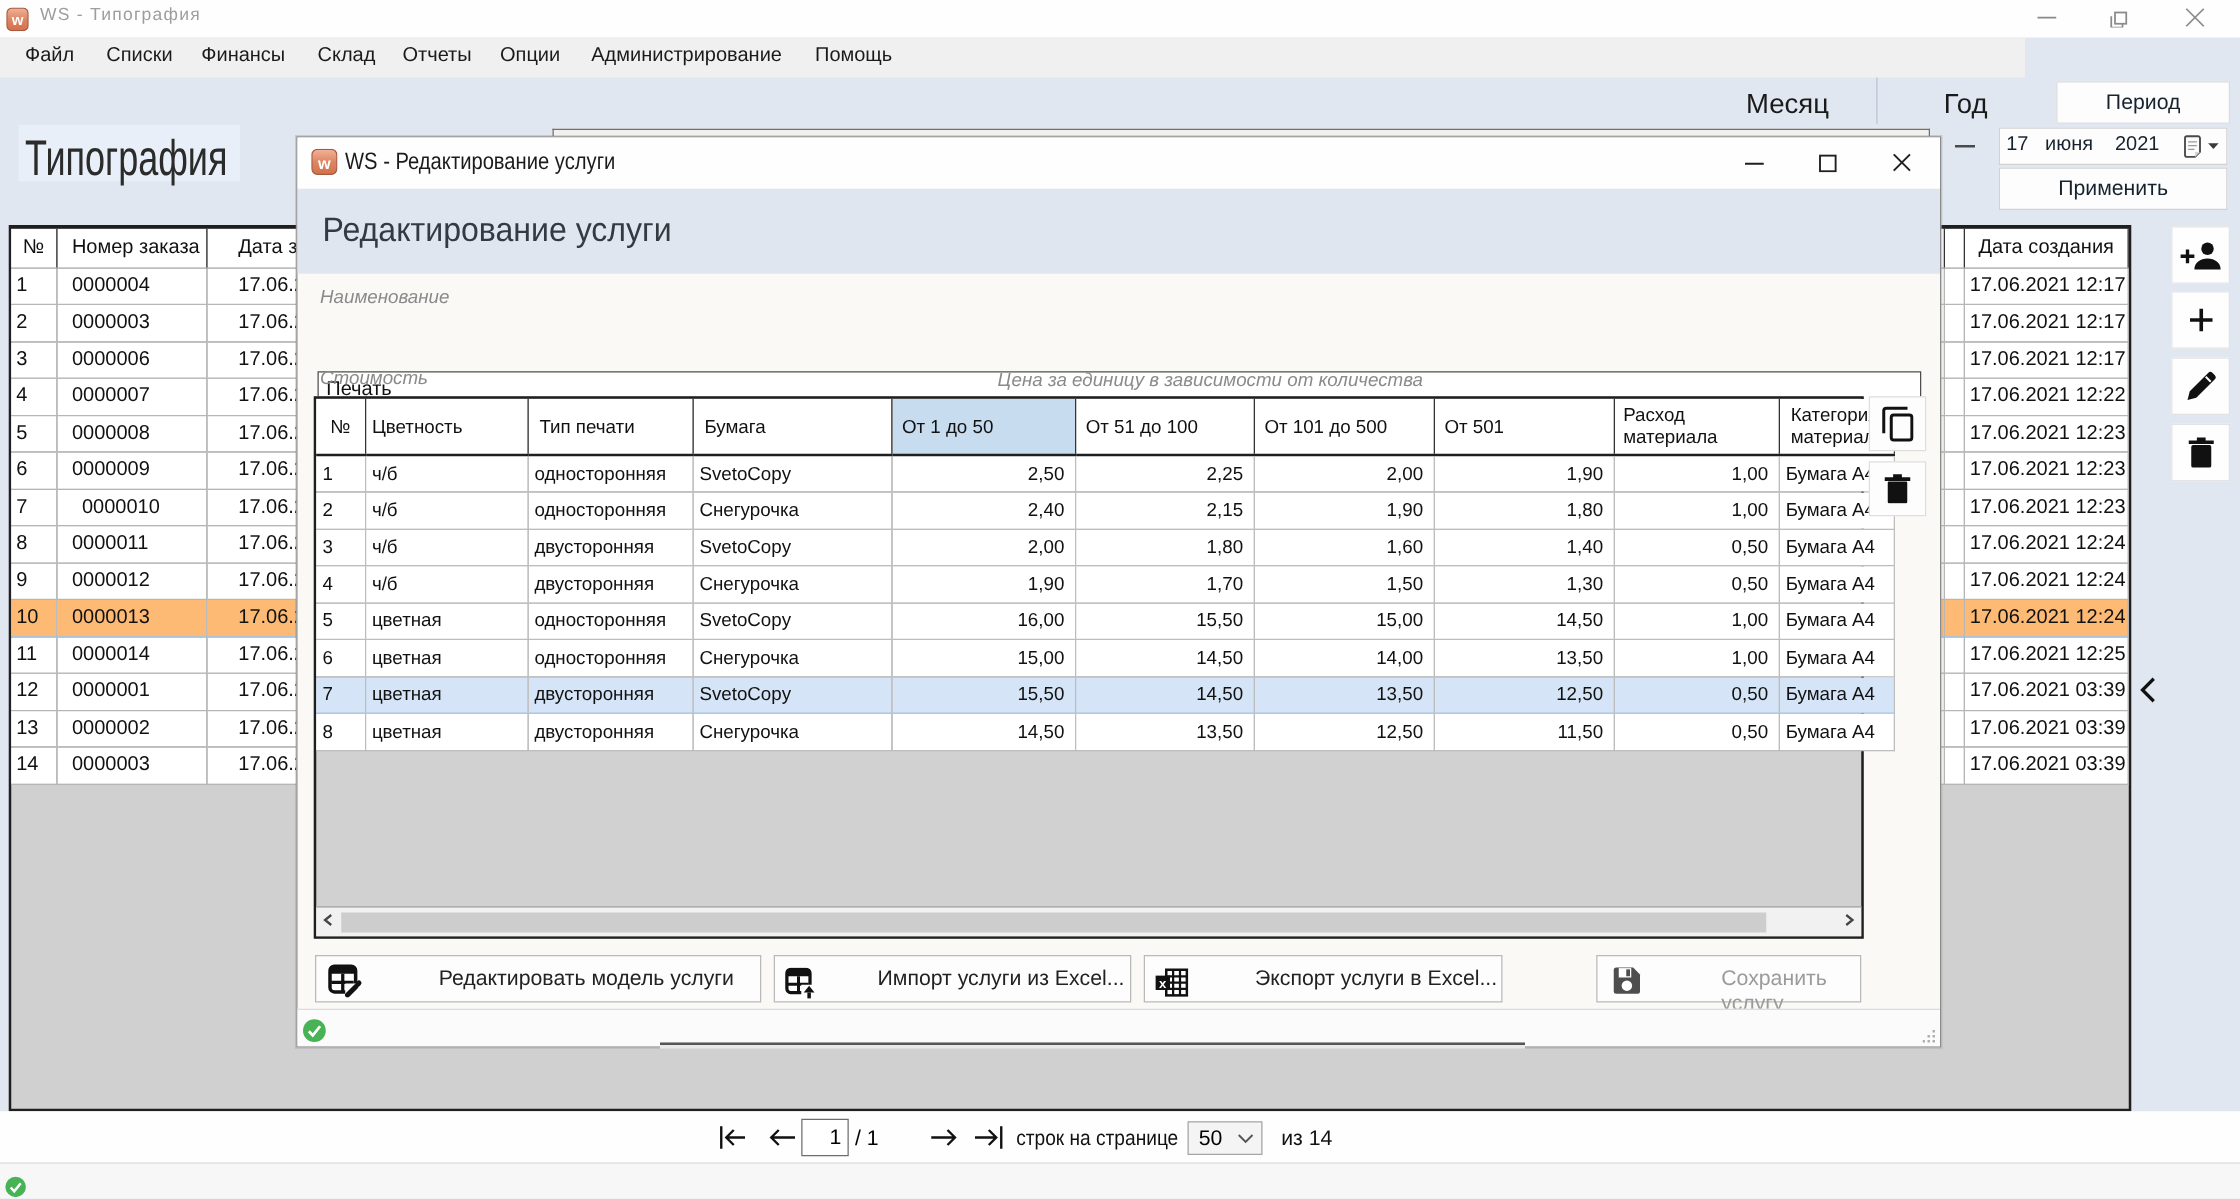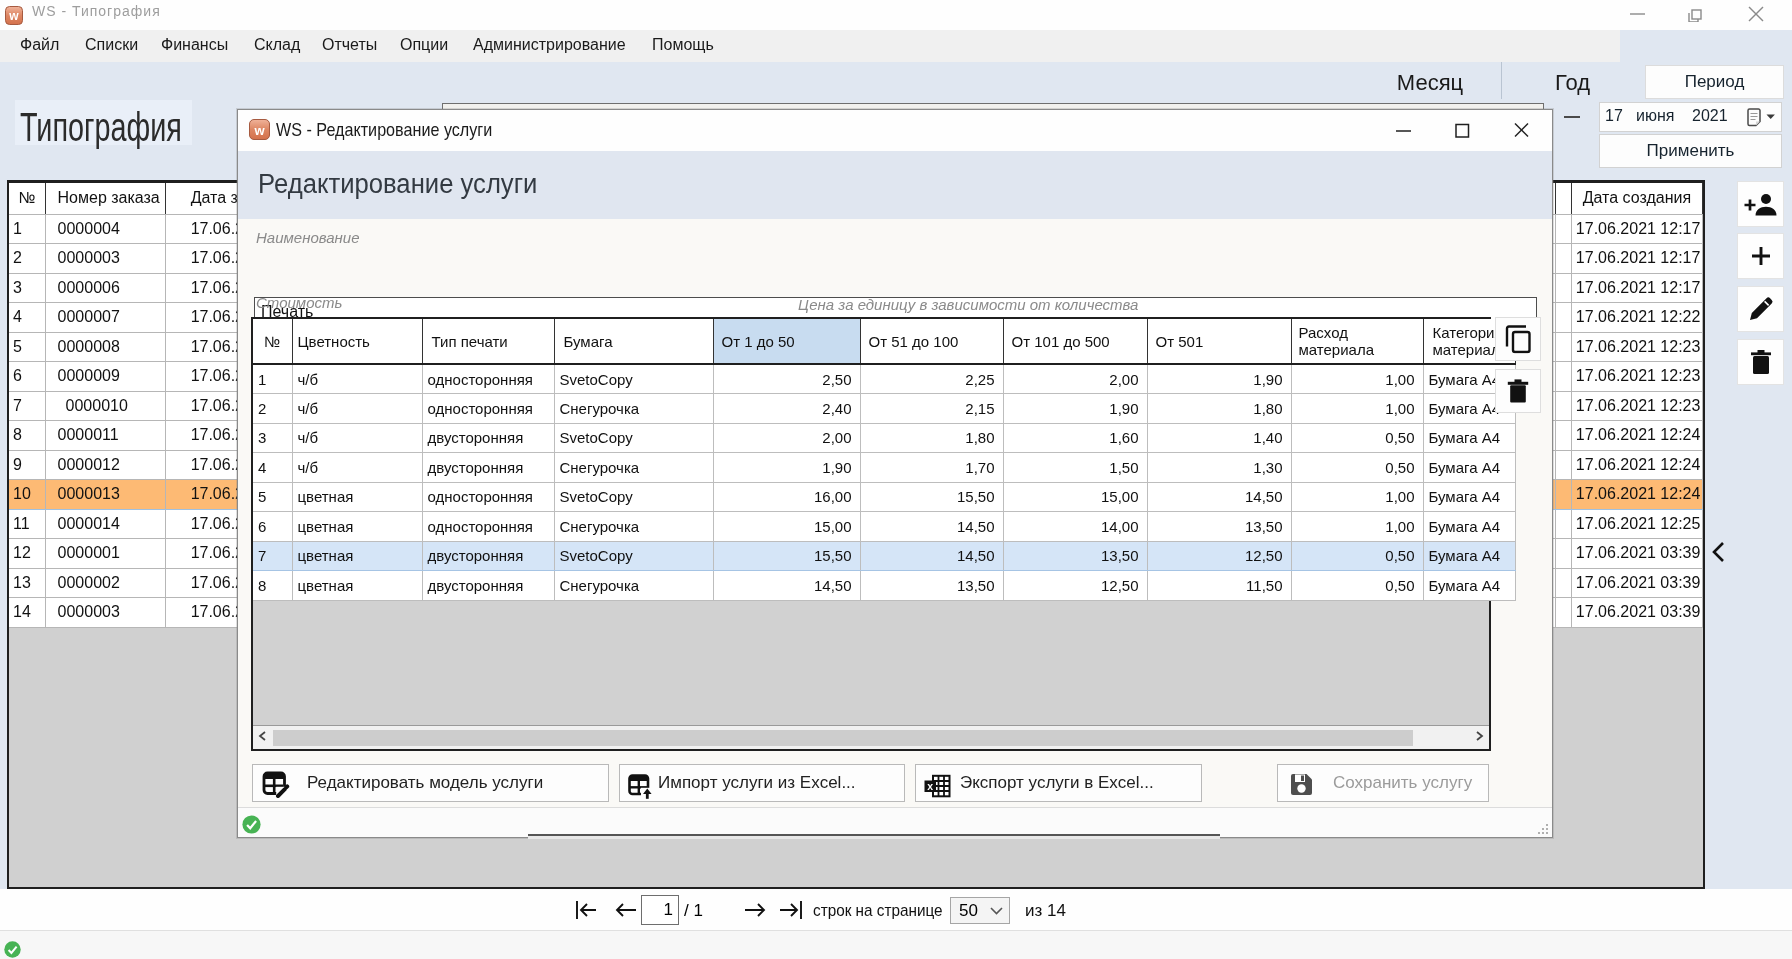--- a/index.html
+++ b/index.html
@@ -71,21 +71,21 @@
   #dt td.colhl { background:#c8dcf0; }
 
   
   #dscroll { left:15px; top:615px; width:1236px; height:24px; background:#f1f1f1; border-top:1px solid #9a9a9a; }
   #dthumb { left:20px; top:4px; width:1140px; height:16px; background:#cdcdcd; position:absolute; }
 
   
   .sidebtn { position:absolute; left:1257px; width:46px; height:44px; background:#fdfdfd; border:1px solid #dedede; }
   .sidebtn svg { position:absolute; left:50%; top:50%; transform:translate(-50%,-50%); }
   .dbtn { position:absolute; top:654px; height:38px; background:#fdfdfd; border:1px solid #b9b9b9; font-size:17px; color:#222; }
-  .dbtn .lbl { position:absolute; top:8px; }
+  .dbtn .lbl { position:absolute; top:8px;margin-left:44px; }
   .dbtn svg { position:absolute; top:8px; }
   #dstatus { left:0px; top:697px; width:1314px; height:30px; background:#fbfbfb; border-top:1px solid #dcdcdc; position:absolute; }
 </style>
 </head>
 <body>
 
 <div id="titlebar" class="abs"></div>
 <div id="maintitle" class="abs">WS - Типография</div>
 <svg class="abs" style="left:5px;top:6px" width="18" height="19" viewBox="0 0 18 19">
   <defs>

